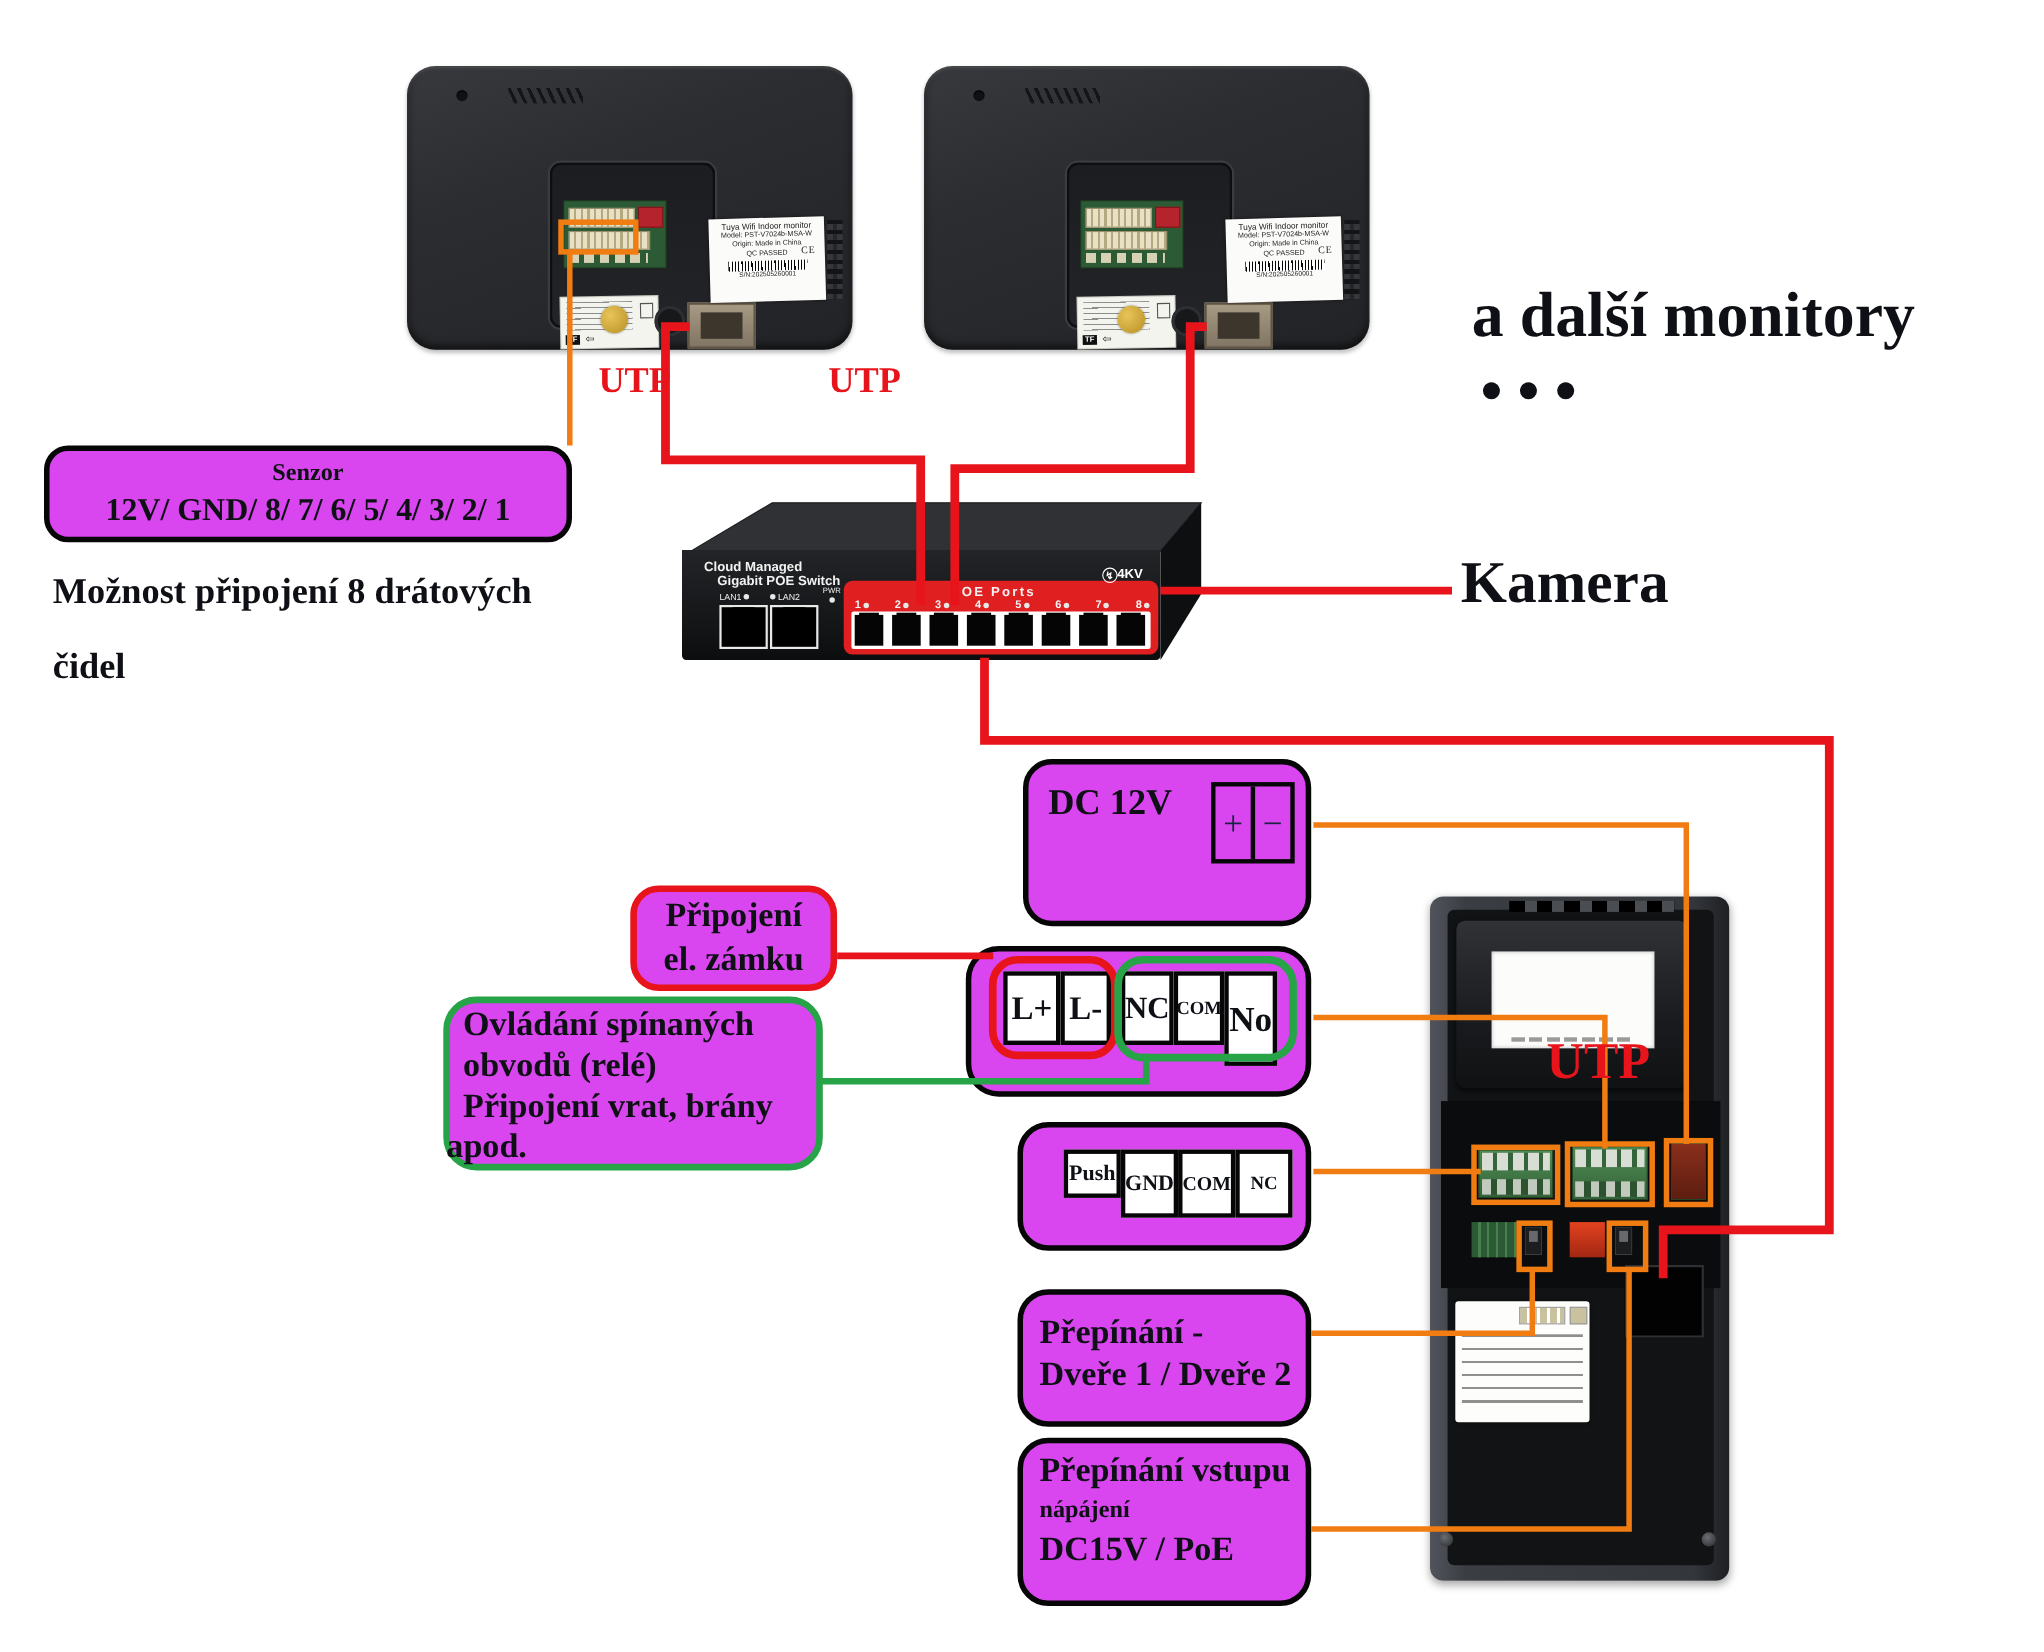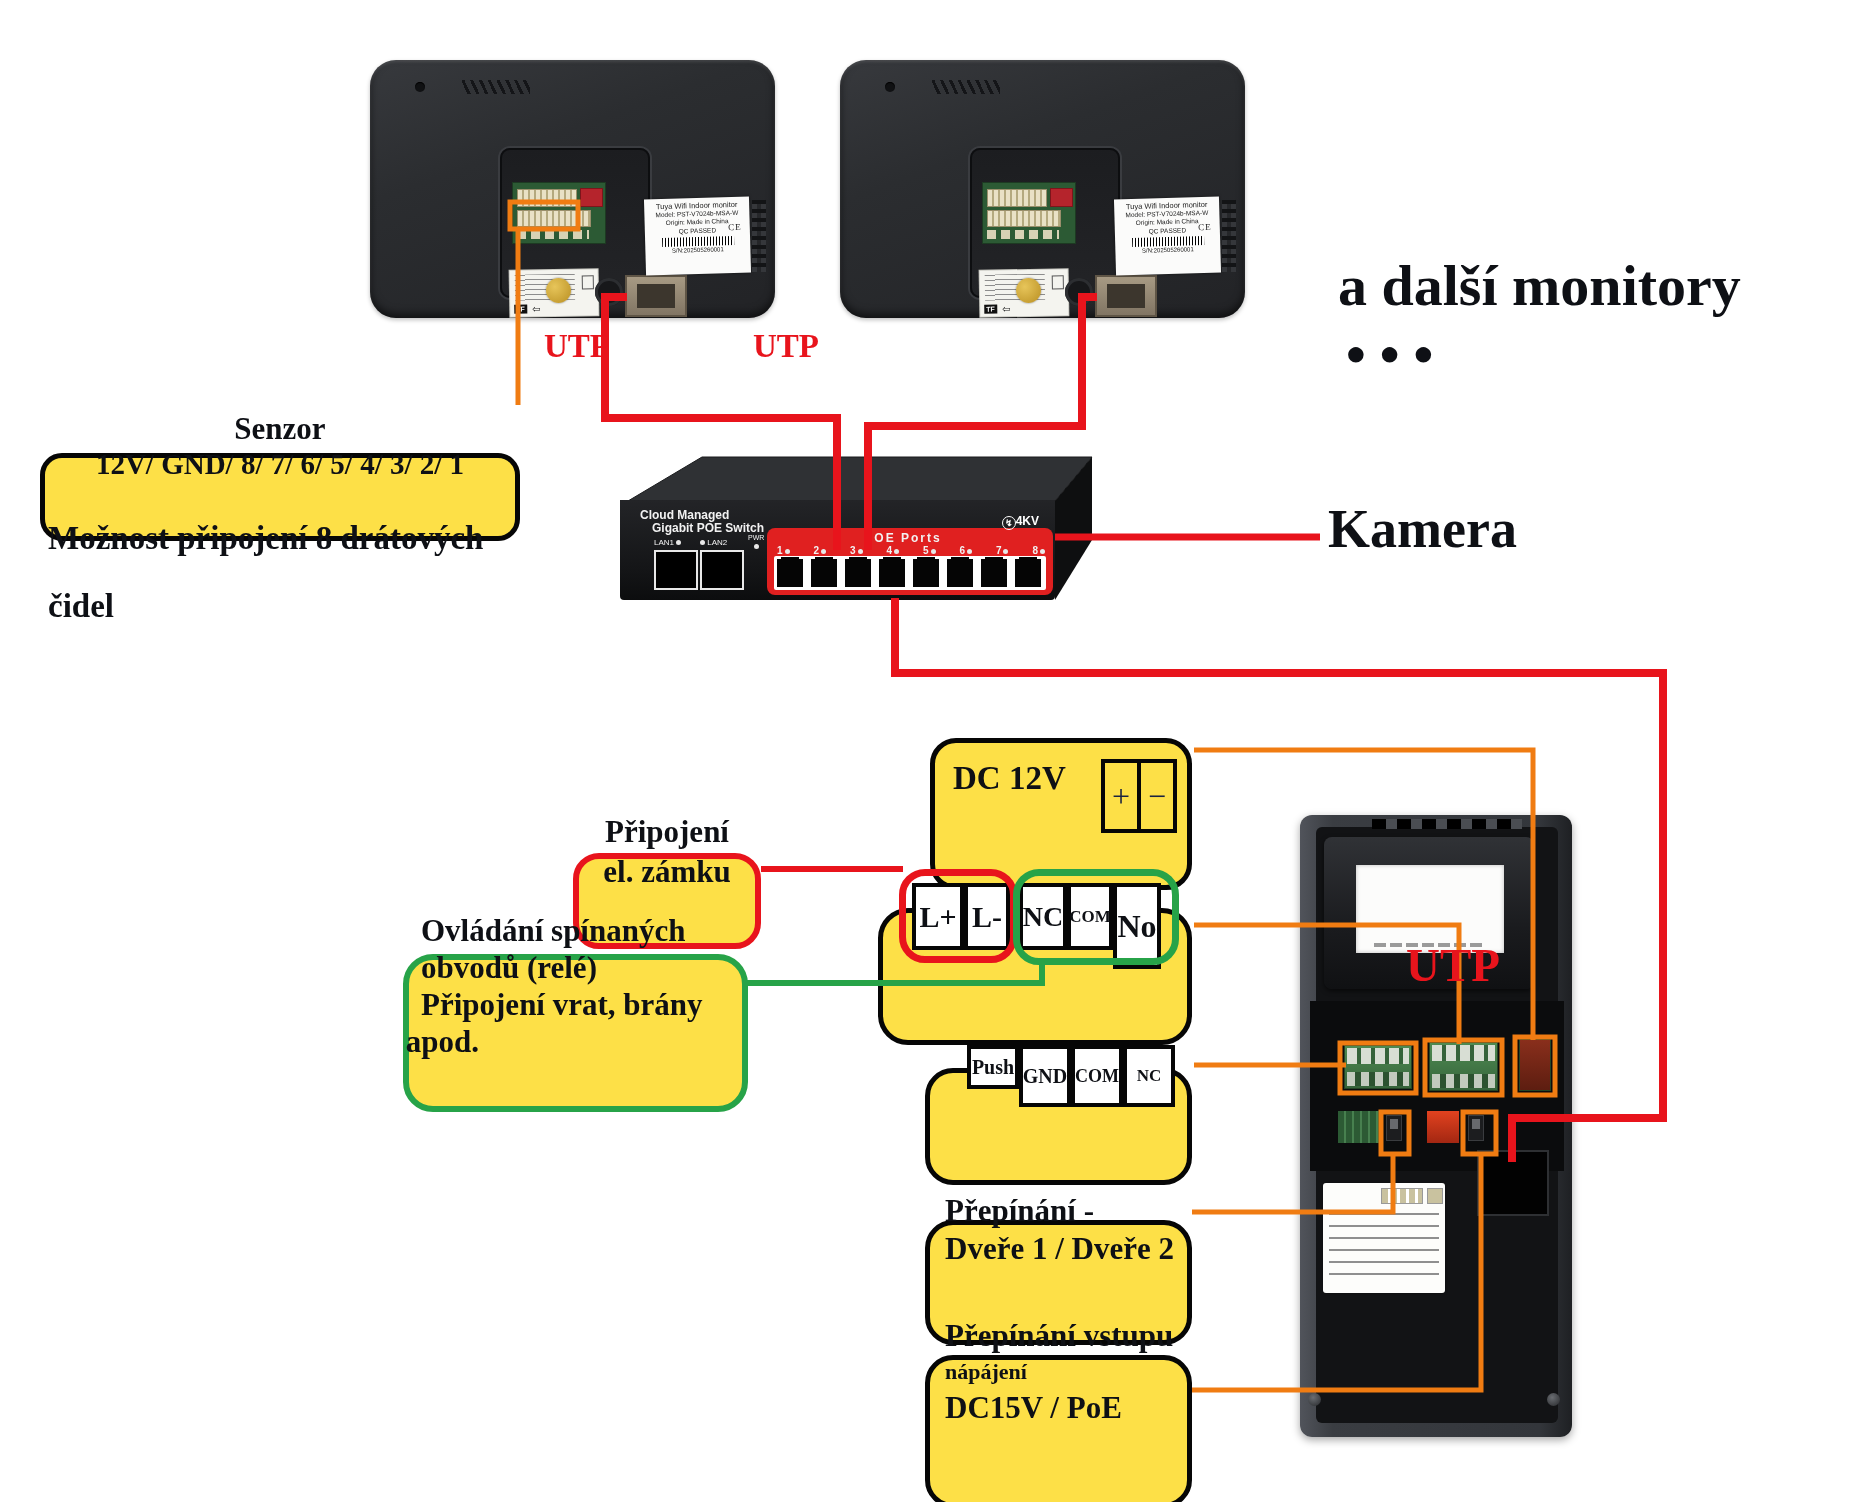--- a/index.html
+++ b/index.html
@@ -100,21 +100,21 @@
   .st-sw i{position:absolute;left:4px;top:4px;width:8px;height:10px;background:#67696d;}
   .st-red{position:absolute;left:127px;top:296px;width:32px;height:32px;background:linear-gradient(180deg,#e2421f,#a32712);}
   .st-sticker{position:absolute;left:23px;top:368px;width:122px;height:110px;background:#fdfdfb;border-radius:3px;box-shadow:0 0 3px #00000066;}
   .st-sticker .c1{position:absolute;left:58px;top:5px;width:40px;height:14px;background:repeating-linear-gradient(90deg,#c9c29f 0 6px,#fff 6px 9px);border:1px solid #999;}
   .st-sticker .c2{position:absolute;left:104px;top:5px;width:14px;height:14px;background:#c9c29f;border:1px solid #999;}
   .st-sticker .rows{position:absolute;left:6px;top:30px;right:6px;height:70px;
           background:repeating-linear-gradient(180deg,#8f8f8f 0 2px,transparent 2px 12px);}
   .st-portsq{position:absolute;left:177px;top:335px;width:72px;height:66px;background:#020202;box-shadow:inset 0 0 0 2px #2e3033;}
 
   
-  .callout{position:absolute;background:#fde047;border:5px solid #060606;border-radius:26px;box-sizing:border-box;margin-top:48px;}
+  .callout{position:absolute;background:#d946ef;border:5px solid #060606;border-radius:26px;box-sizing:border-box;}
   .callout.red{border-color:#e8141c;border-width:6px;}
   .callout.green{border-color:#27a348;border-width:6px;}
   .c-text{position:absolute;font-weight:bold;line-height:38px;white-space:pre;}
   .cell{position:absolute;background:#fff;border:4px solid #060606;box-sizing:border-box;
         display:flex;align-items:center;justify-content:center;font-weight:bold;}
   .ring{position:absolute;border-radius:26px;box-sizing:border-box;background:transparent;}
 
   .utp-label{position:absolute;color:#e8141c;font-weight:bold;font-size:33px;}
   .utp-big{position:absolute;color:#e8141c;font-weight:bold;font-size:47px;}
   .kamera{position:absolute;left:1328px;top:498px;font-size:54px;font-weight:bold;}
@@ -264,21 +264,21 @@
       <div class="c1"></div>
         <div class="c2"></div>
         <div class="rows"></div>
     </div>
     <div class="st-portsq"></div>
     <div class="st-screw" style="left:8px;top:578px;"></div>
     <div class="st-screw" style="left:247px;top:578px;"></div>
   </div>
 
   <div class="callout" style="left:40px;top:405px;width:480px;height:88px;border-radius:22px;"></div>
-  <div class="c-text" style="left:40px;top:412px;width:480px;text-align:center;font-size:31px;line-height:34px;">Senzor</div>
+  <div class="c-text" style="left:40px;top:412px;width:480px;text-align:center;font-size:22px;line-height:34px;">Senzor</div>
   <div class="c-text" style="left:40px;top:447px;width:480px;text-align:center;font-size:29px;line-height:34px;">12V/ GND/ 8/ 7/ 6/ 5/ 4/ 3/ 2/ 1</div>
 
   <div class="c-text" style="left:48px;top:518px;font-size:33px;line-height:40px;">Možnost připojení 8 drátových</div>
   <div class="c-text" style="left:48px;top:558px;font-size:33px;line-height:40px;margin-top:28px;">čidel</div>
 
   <div class="callout" style="left:930px;top:690px;width:262px;height:152px;">
     <div class="c-text" style="left:18px;top:16px;font-size:33px;">DC 12V</div>
     <div style="position:absolute;left:166px;top:16px;width:76px;height:74px;border:4px solid #060606;box-sizing:border-box;display:flex;">
       <div style="flex:1;border-right:4px solid #060606;display:flex;align-items:center;justify-content:center;font-size:32px;color:#1a2340;">+</div>
       <div style="flex:1;display:flex;align-items:center;justify-content:center;font-size:32px;color:#1a2340;">−</div>

